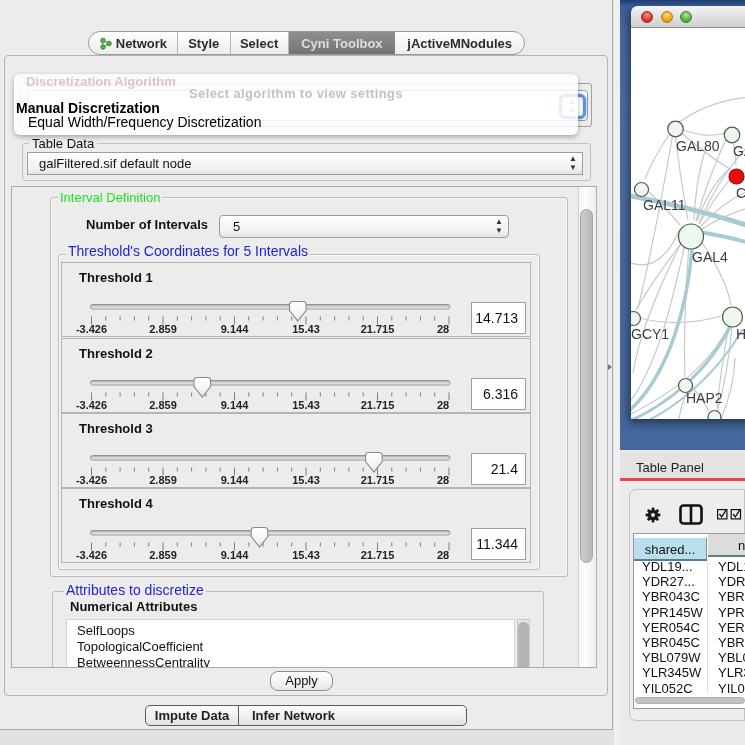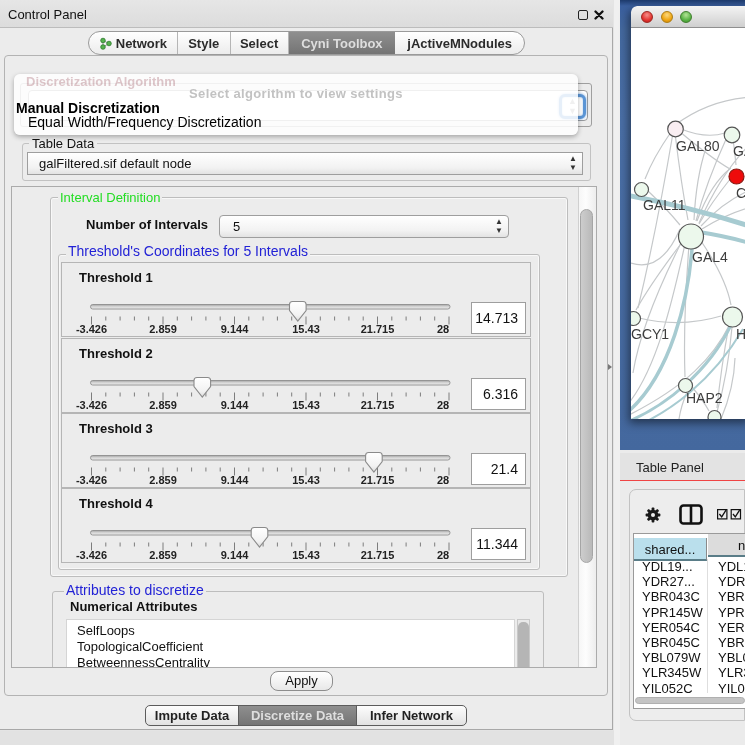--- a/index.html
+++ b/index.html
@@ -5,29 +5,20 @@
   * { margin:0; padding:0; box-sizing:border-box; }
   html,body { width:745px; height:745px; overflow:hidden; }
   body { font-family:"Liberation Sans", sans-serif; background:#e4e4e4; position:relative; }
   .abs { position:absolute; }
 </style>
 </head>
 <body>
 
 <div class="abs" id="leftwin" style="left:0;top:0;width:613px;height:730px;background:#ececec;border-right:1px solid #a8a8a8;border-bottom:1px solid #a8a8a8;">
 
-  <div class="abs" style="left:0;top:0;width:613px;height:28px;background:linear-gradient(#e6e6e6,#dcdcdc);border-bottom:1px solid #bcbcbc;">
-    <div class="abs" style="left:8px;top:7px;font-size:13px;color:#111;">Control Panel</div>
-
-    <div class="abs" style="left:578px;top:10px;width:10px;height:10px;border:1.6px solid #222;border-radius:2px;"></div>
-
-    <svg class="abs" style="left:594px;top:10px;" width="10" height="10" viewBox="0 0 10 10">
-      <path d="M1.5 1.5 L8.5 8.5 M8.5 1.5 L1.5 8.5" stroke="#111" stroke-width="2.3" stroke-linecap="round"></path>
-    </svg>
-  </div>
 
   <div class="abs" style="left:88px;top:31px;width:437px;height:24px;border:1px solid #9a9a9a;border-radius:12px;background:linear-gradient(#ffffff,#ececec);overflow:hidden;display:flex;">
     <div style="width:89px;height:100%;display:flex;align-items:center;justify-content:center;border-right:1px solid #b5b5b5;font-size:13px;font-weight:bold;color:#2b2b2b;">
       <svg width="13" height="13" viewBox="0 0 13 13" style="margin-right:4px;">
         <path d="M4 3.5 L10 6.5 M4 10 L10 6.5 M4 3.5 L4 10" stroke="#9a9a9a" stroke-width="1"></path>
         <circle cx="4" cy="3.5" r="2.3" fill="#55b24d" stroke="#2c7a2c" stroke-width="0.8"></circle>
         <circle cx="4" cy="10" r="2.3" fill="#55b24d" stroke="#2c7a2c" stroke-width="0.8"></circle>
         <circle cx="10" cy="6.5" r="2.3" fill="#55b24d" stroke="#2c7a2c" stroke-width="0.8"></circle>
       </svg>Network</div>
     <div style="width:53px;height:100%;display:flex;align-items:center;justify-content:center;border-right:1px solid #b5b5b5;font-size:13px;font-weight:bold;color:#2b2b2b;">Style</div>
@@ -295,21 +286,20 @@
       <div style="padding:3px 0 0 10px;font-size:13px;line-height:16px;color:#111;">SelfLoops<br>TopologicalCoefficient<br>BetweennessCentrality<br>ClusteringCoefficient</div>
     </div>
     <div class="abs" style="left:505px;top:39px;width:13px;height:60px;background:#e8e8e8;border:1px solid #c8c8c8;"></div>
     <div class="abs" style="left:506px;top:42px;width:11px;height:56px;background:#b5b5b5;border-radius:5px 5px 0 0;"></div>
   </div>
 
   <div class="abs" style="left:270px;top:671px;width:63px;height:20px;background:linear-gradient(#ffffff,#e8e8e8);border:1px solid #8d8d8d;border-radius:8px;text-align:center;font-size:13px;color:#111;line-height:18px;">Apply</div>
 
   <div class="abs" style="left:145px;top:705px;width:322px;height:21px;border:1px solid #5c5c5c;border-radius:5px;background:linear-gradient(#fdfdfd,#e2e2e2);overflow:hidden;display:flex;">
     <div style="width:93px;display:flex;align-items:center;justify-content:center;font-size:13px;font-weight:bold;color:#222;border-right:1px solid #5c5c5c;">Impute Data</div>
-    <div style="width:118px;display:flex;align-items:center;justify-content:center;font-size:13px;font-weight:bold;color:#dedede;background:linear-gradient(#8f8f8f,#747474);border-right:1px solid #5c5c5c;">Discretize Data</div>
     <div style="width:109px;display:flex;align-items:center;justify-content:center;font-size:13px;font-weight:bold;color:#222;">Infer Network</div>
   </div>
 
   <div class="abs" style="left:14px;top:74px;width:564px;height:61px;background:rgba(255,255,255,0.85);border-radius:6px;box-shadow:0 2px 5px rgba(0,0,0,0.3);z-index:5;"></div>
   <div class="abs" style="left:26px;top:74px;font-size:13px;font-weight:bold;color:rgba(130,40,56,0.26);z-index:6;">Discretization Algorithm</div>
   <div class="abs" style="left:15px;top:86px;width:562px;text-align:center;font-size:13px;font-weight:bold;letter-spacing:0.35px;color:#c2c2c2;z-index:6;">Select algorithm to view settings</div>
   <div class="abs" style="left:16px;top:100px;font-size:14px;font-weight:bold;color:#000;z-index:6;">Manual Discretization</div>
   <div class="abs" style="left:28px;top:114px;font-size:14px;color:#000;z-index:6;">Equal Width/Frequency Discretization</div>
 
 </div>
@@ -387,21 +377,21 @@
         <text x="61" y="234">GAL4</text>
         <text x="0" y="311">GCY1</text>
         <text x="105" y="311">H</text>
         <text x="55" y="375">HAP2</text>
       </g>
     </svg>
   </div>
 </div>
 
 <div class="abs" style="left:620px;top:450px;width:125px;height:295px;background:#ebebeb;">
-  <div class="abs" style="left:0;top:3px;width:125px;height:28px;background:#e3e3e3;border-bottom:1px solid #ef4444;">
+  <div class="abs" style="left:0;top:3px;width:125px;height:28px;background:#e3e3e3;border-bottom:3px solid #ef4444;">
     <div class="abs" style="left:16px;top:7px;font-size:13px;color:#222;">Table Panel</div>
   </div>
 
   <div class="abs" style="left:9px;top:39px;width:116px;height:232px;background:#ededed;border:1px solid #c2c2c2;border-radius:7px 0 0 7px;">
 
     <svg class="abs" style="left:15px;top:17px;" width="16" height="16" viewBox="0 0 16 16">
       <g fill="#1a1a1a">
         <circle cx="8" cy="8" r="5.3"></circle>
         <g>
           <rect x="6.6" y="0.6" width="2.8" height="3.4" rx="0.9"></rect>

